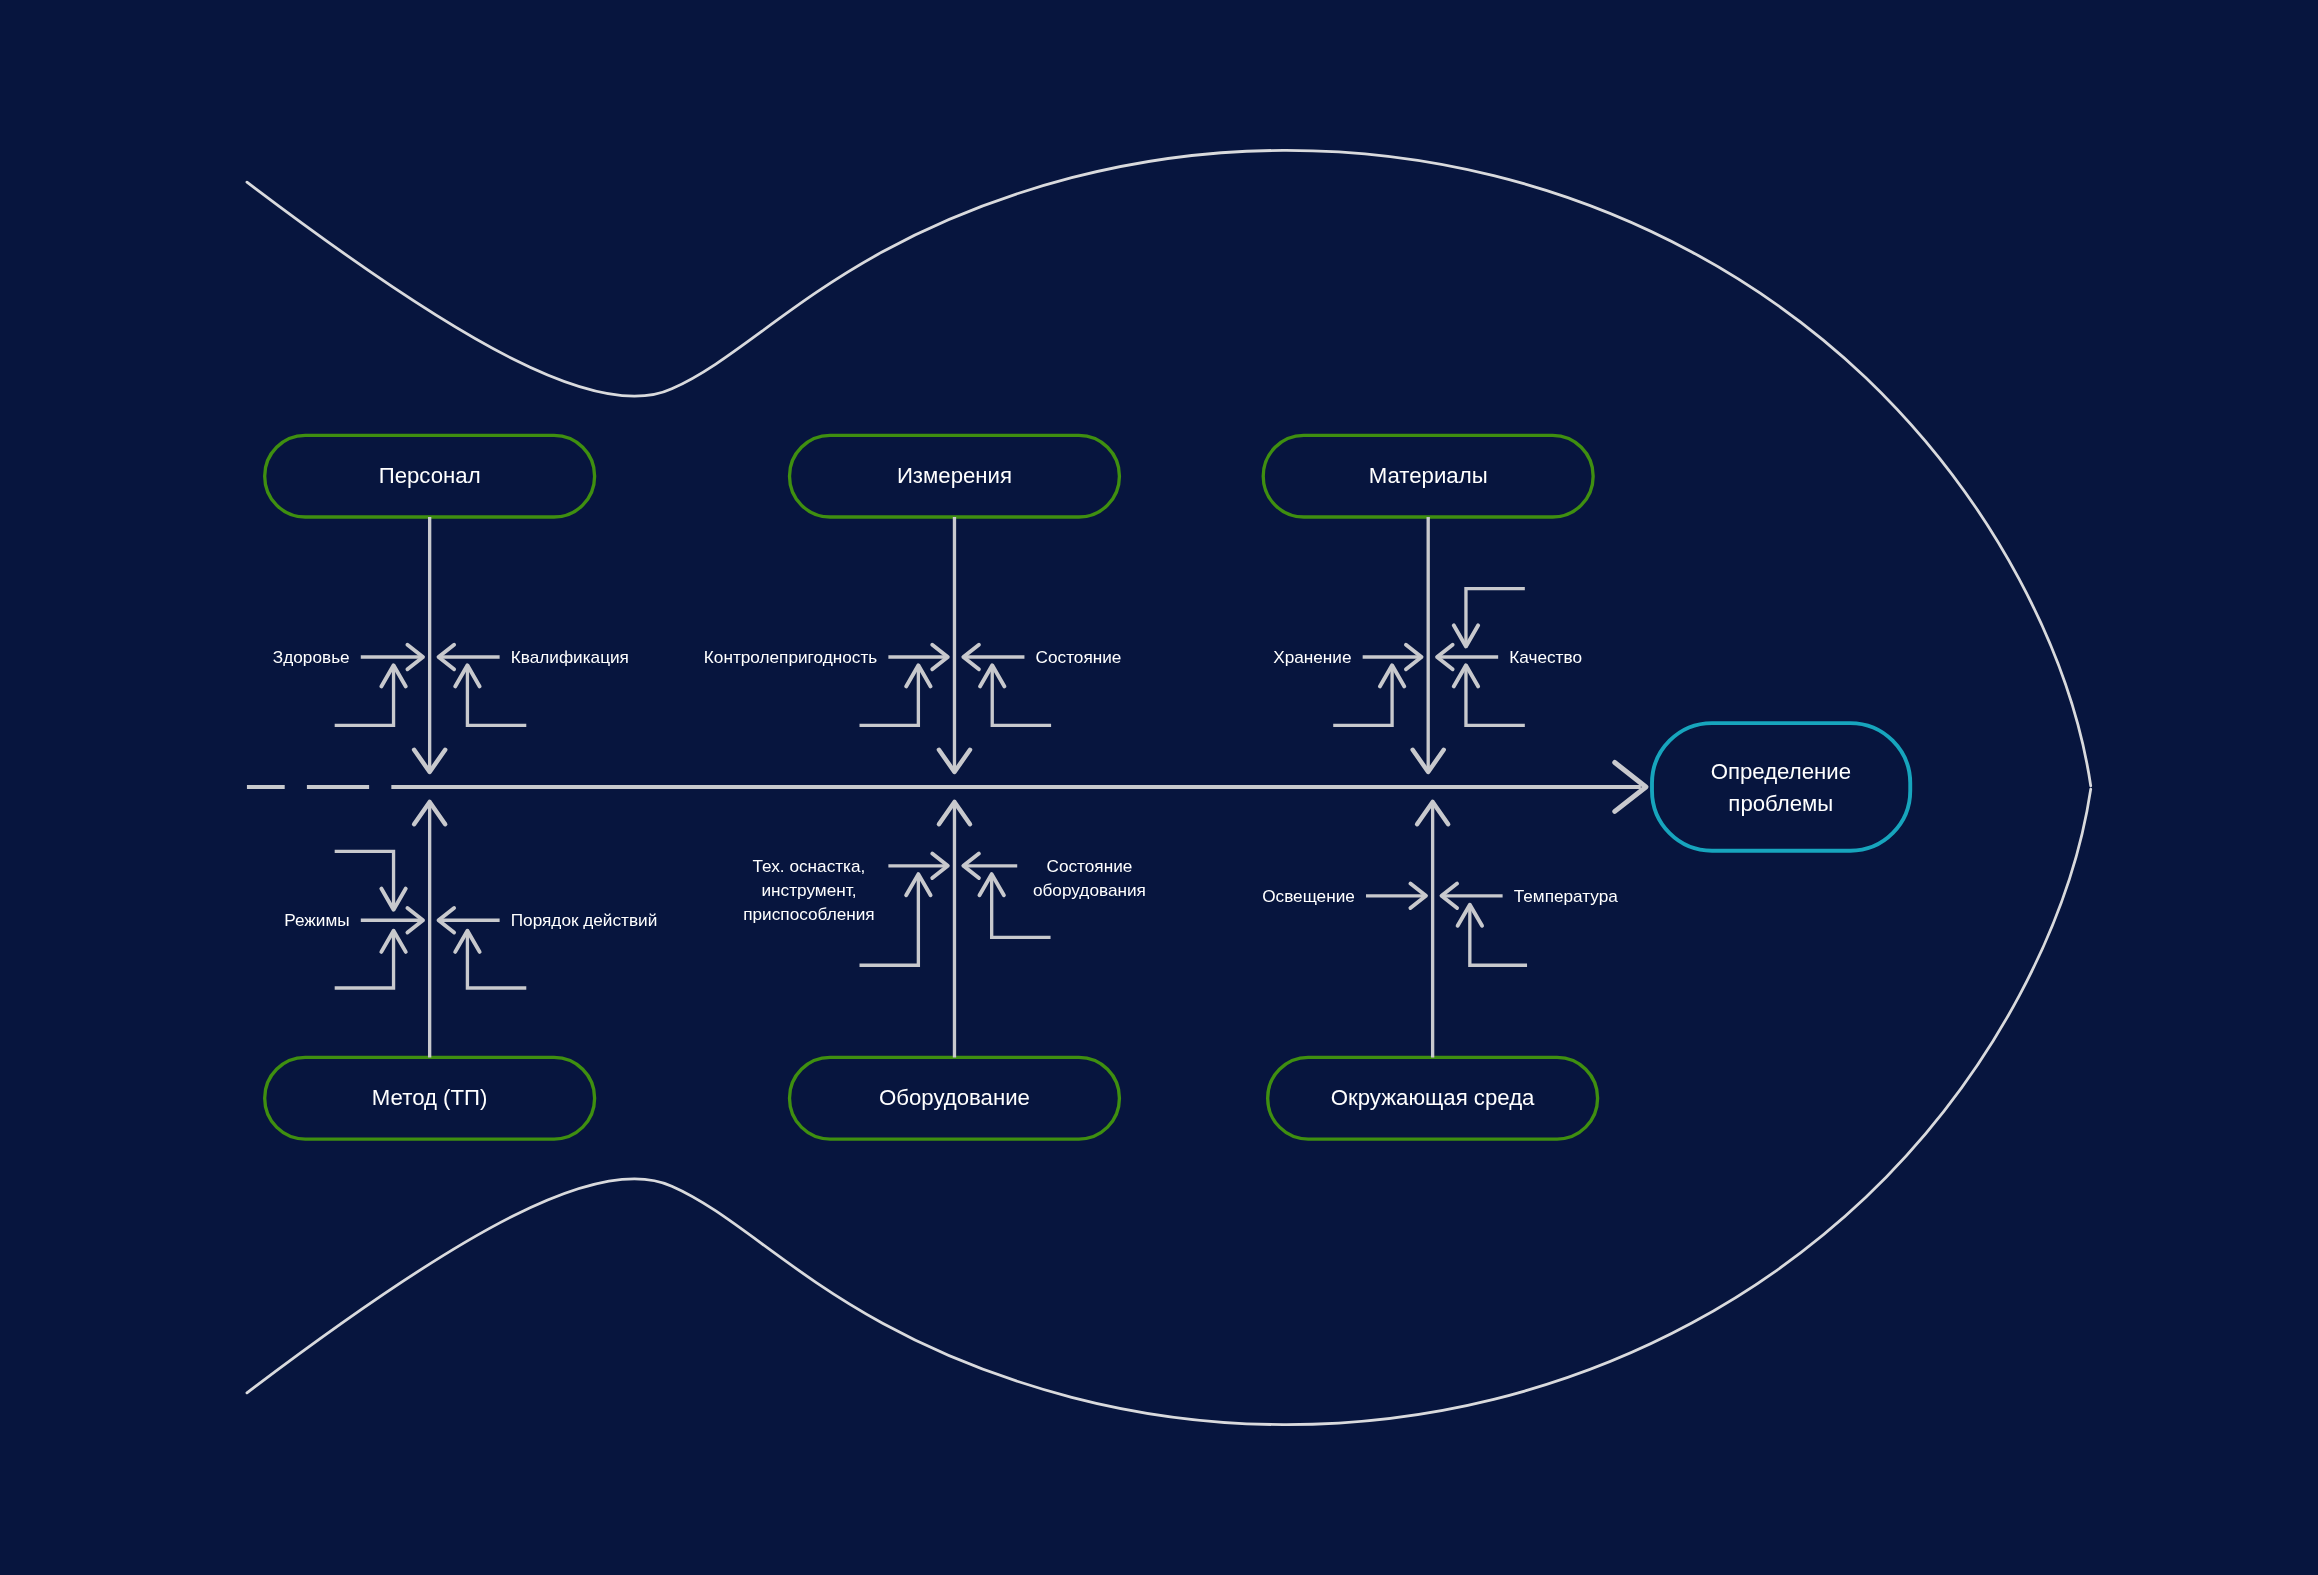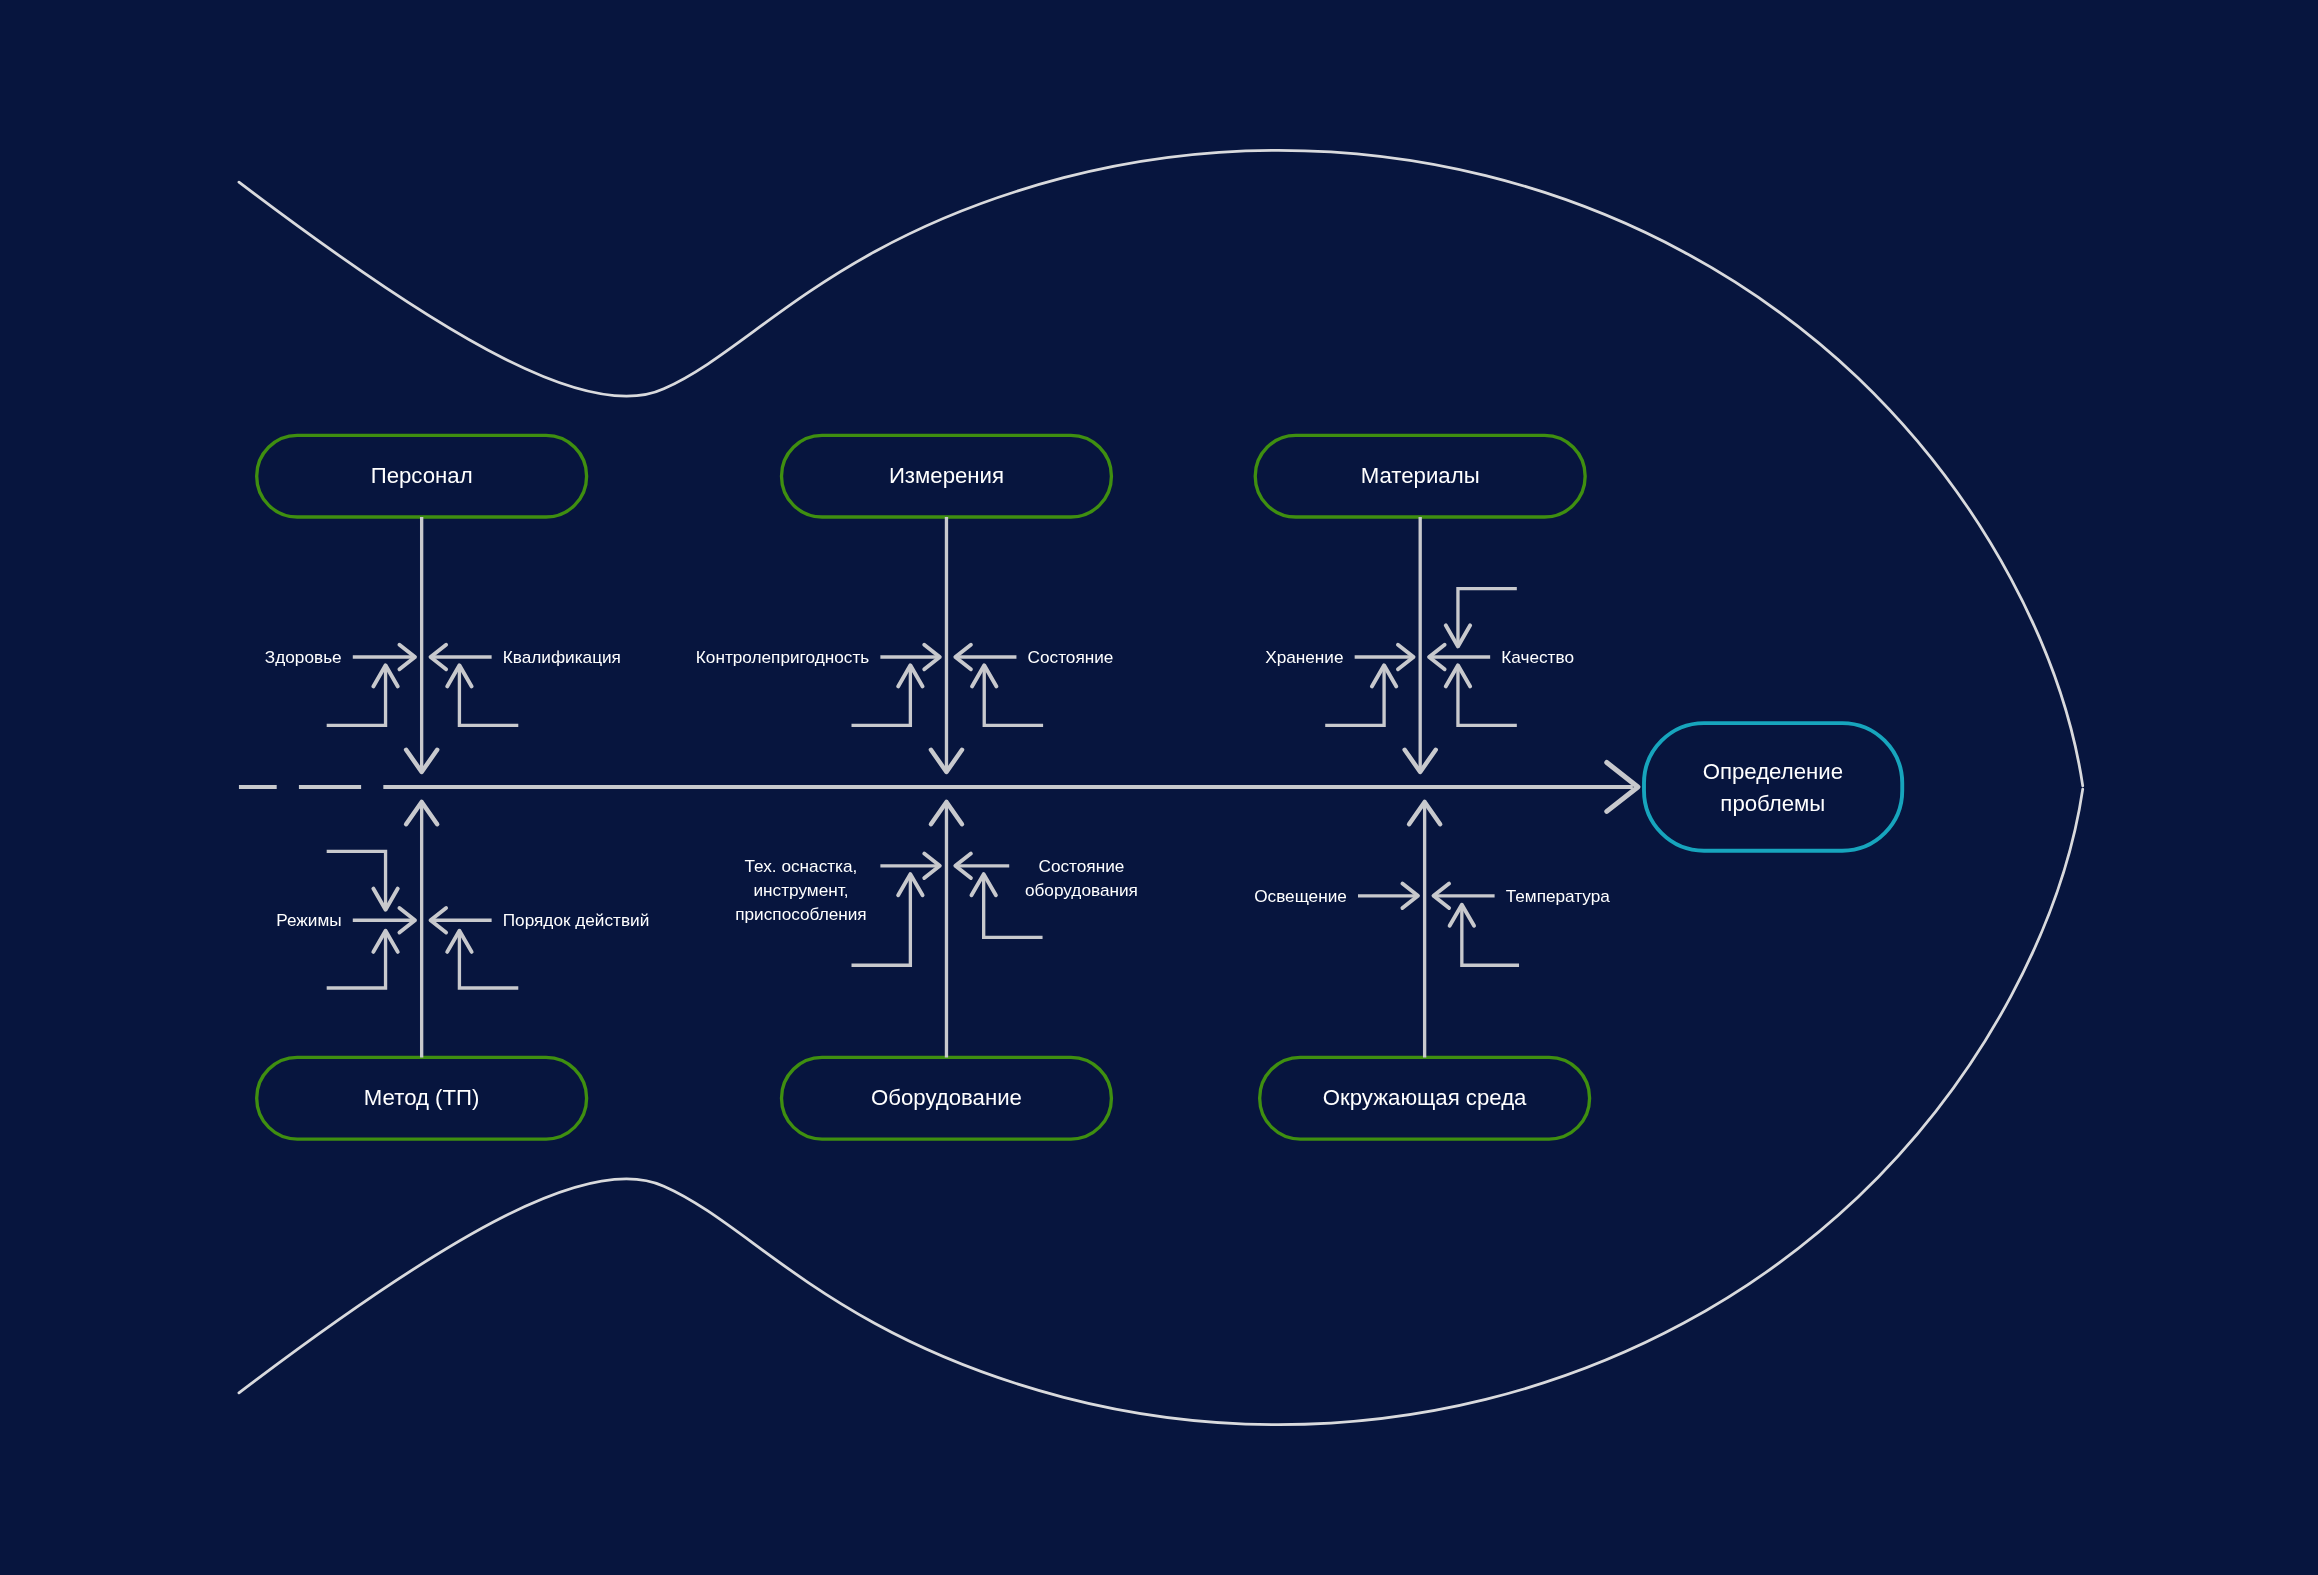--- a/index.html
+++ b/index.html
@@ -1,21 +1,21 @@
 <!DOCTYPE html>
 <html style="font-size:9px"><head>
 <meta charset="utf-8">
 <title>Ishikawa</title>
 <style>
   html,body{margin:0;padding:0;background:#07153e;}
   body{
     font-family:"Liberation Sans","DejaVu Sans",sans-serif;
     width:2319px;height:1575px;overflow:hidden;position:relative;
   }
-  #stage{position:absolute;left:8px;top:0;width:2282px;height:1575px;}
+  #stage{position:absolute;left:16px;top:0;width:2282px;height:1575px;}
   svg#diagram{position:absolute;left:0;top:0;width:2319px;height:1575px;display:block;}
   .cat-text{
     fill:#ffffff;font-size:40px;font-family:"Liberation Sans","DejaVu Sans",sans-serif;
     text-anchor:middle;dominant-baseline:middle;
   }
   .prob-text{
     fill:#ffffff;font-size:40px;font-family:"Liberation Sans","DejaVu Sans",sans-serif;
     text-anchor:middle;
   }
   .cause-text{

